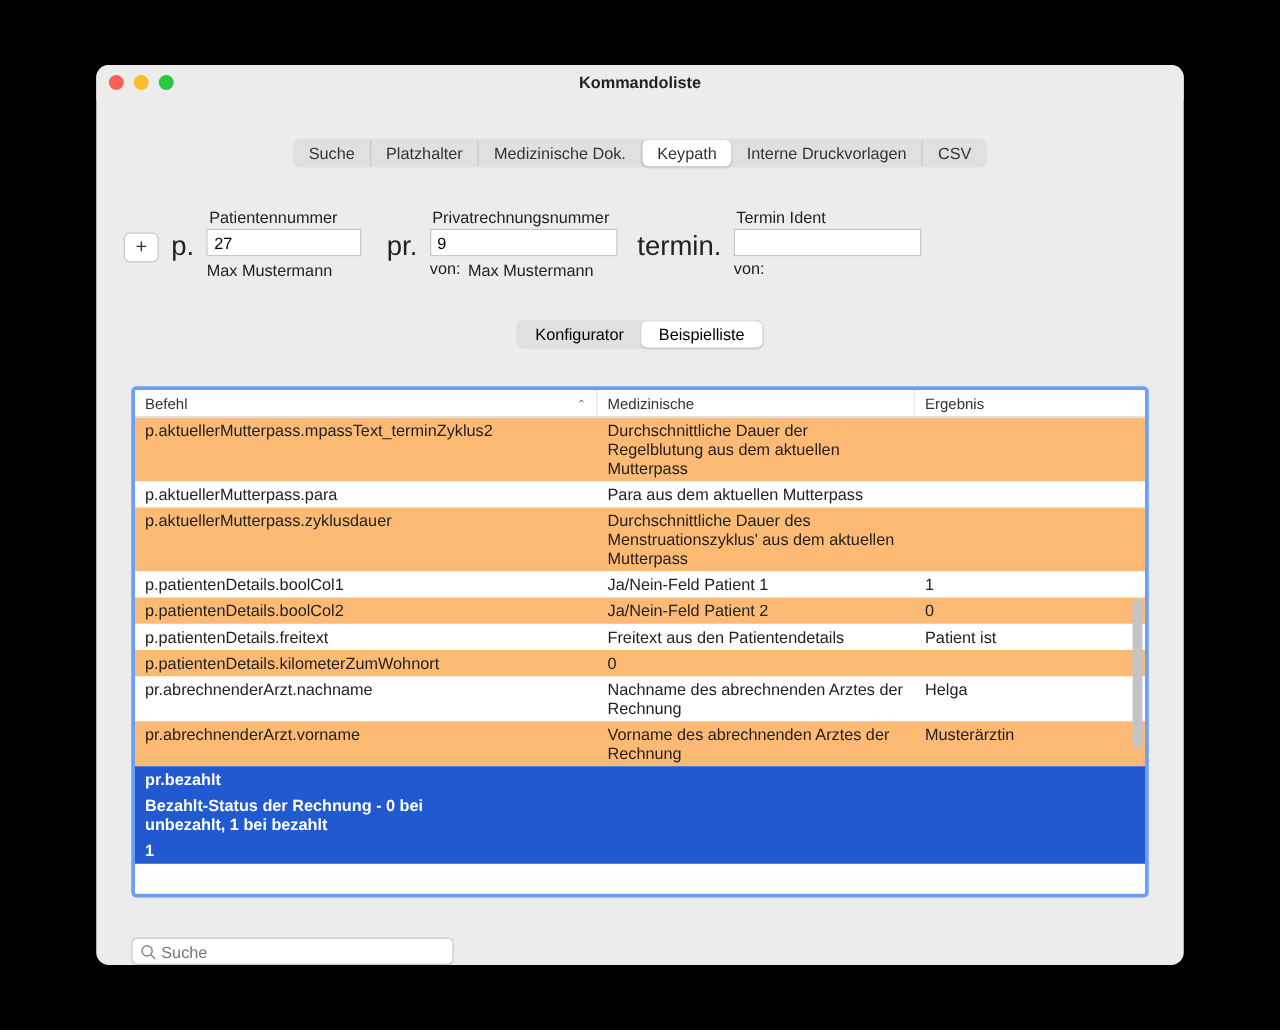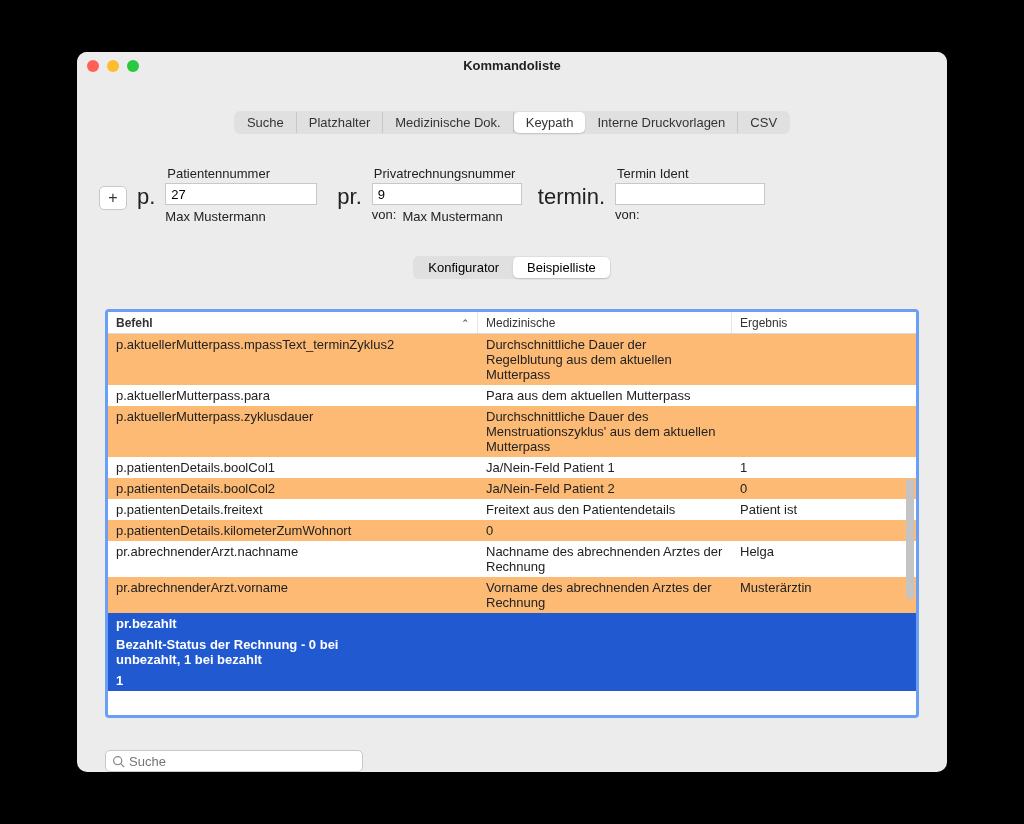--- a/index.html
+++ b/index.html
@@ -94,21 +94,21 @@
     margin-top: 18px;
     font-weight: 400;
   }
   .tf {
     height: 22px;
     background: #fff;
     border: 1px solid #c9c8c9;
     border-radius: 0;
     padding: 0 5px;
     font-size: 13px;
-    width: 152px;
+    width: 124px;
   }
   .sub { font-size: 13px; color: #222; padding-top: 2px; }
   .sub-row { display: flex; gap: 6px; }
   .sub-pre { color: #222; }
   .inner-tabs-row { display: flex; justify-content: center; padding: 2px 0 6px; }
   .inner-tabs {
     display: inline-flex;
     background: #e1e0e1;
     border-radius: 6px;
     padding: 1px;
@@ -132,21 +132,21 @@
   .thead {
     display: flex;
     border-bottom: 1px solid #d8d8d8;
     background: #fff;
     font-size: 12px;
     color: #333;
     height: 22px;
     align-items: center;
   }
   .th { padding: 0 8px; border-right: 1px solid #e5e5e5; display:flex; align-items:center; gap:4px; height:100%; }
-  .th.befehl { width: 370px; font-weight: 700; }
+  .th.befehl { width: 370px; font-weight: 400; }
   .th.beschr { width: 254px; }
   .th.ergeb { flex: 1; border-right:none; }
   .sort-ind { font-size: 9px; color: #666; }
   .tbody { flex: 1; overflow: hidden; position: relative; }
   .row {
     display: flex;
     font-size: 13px;
     color: #222;
     border-bottom: 0;
   }

